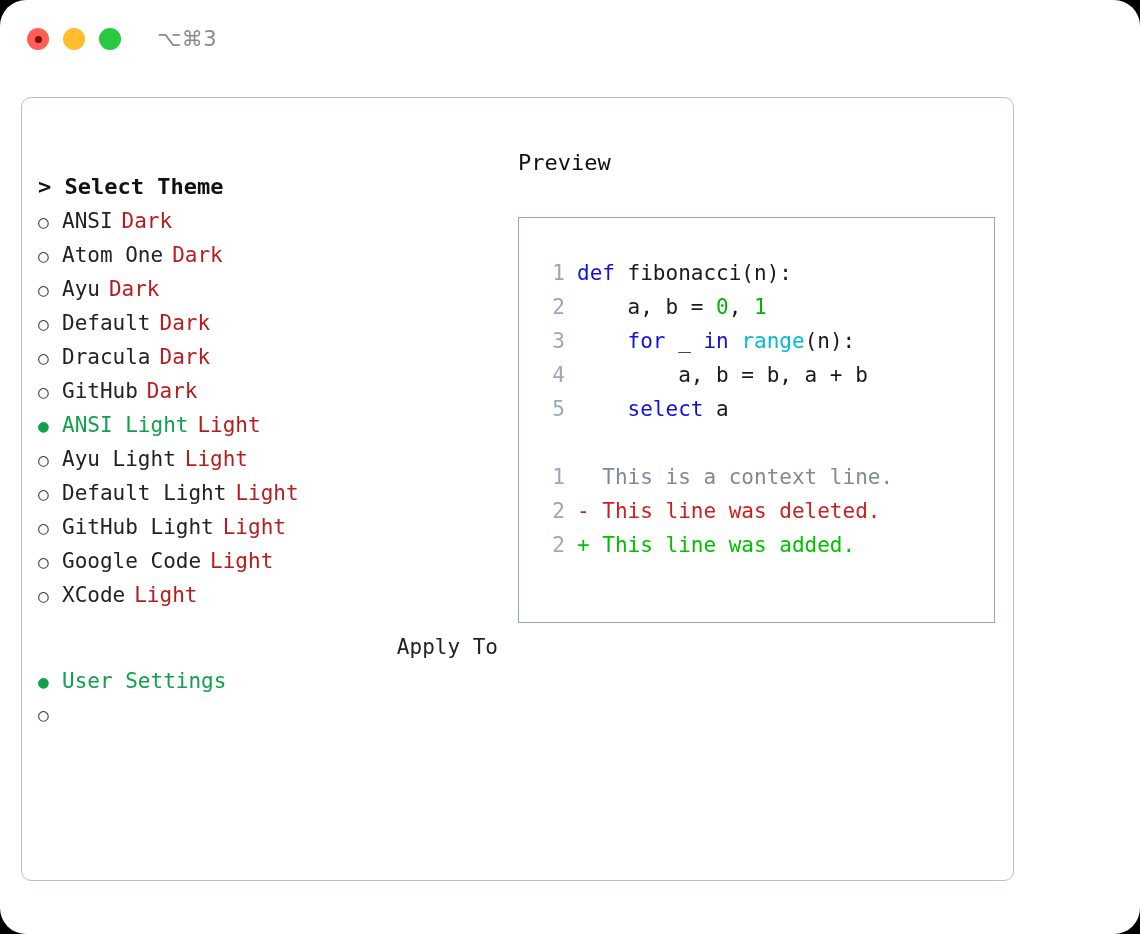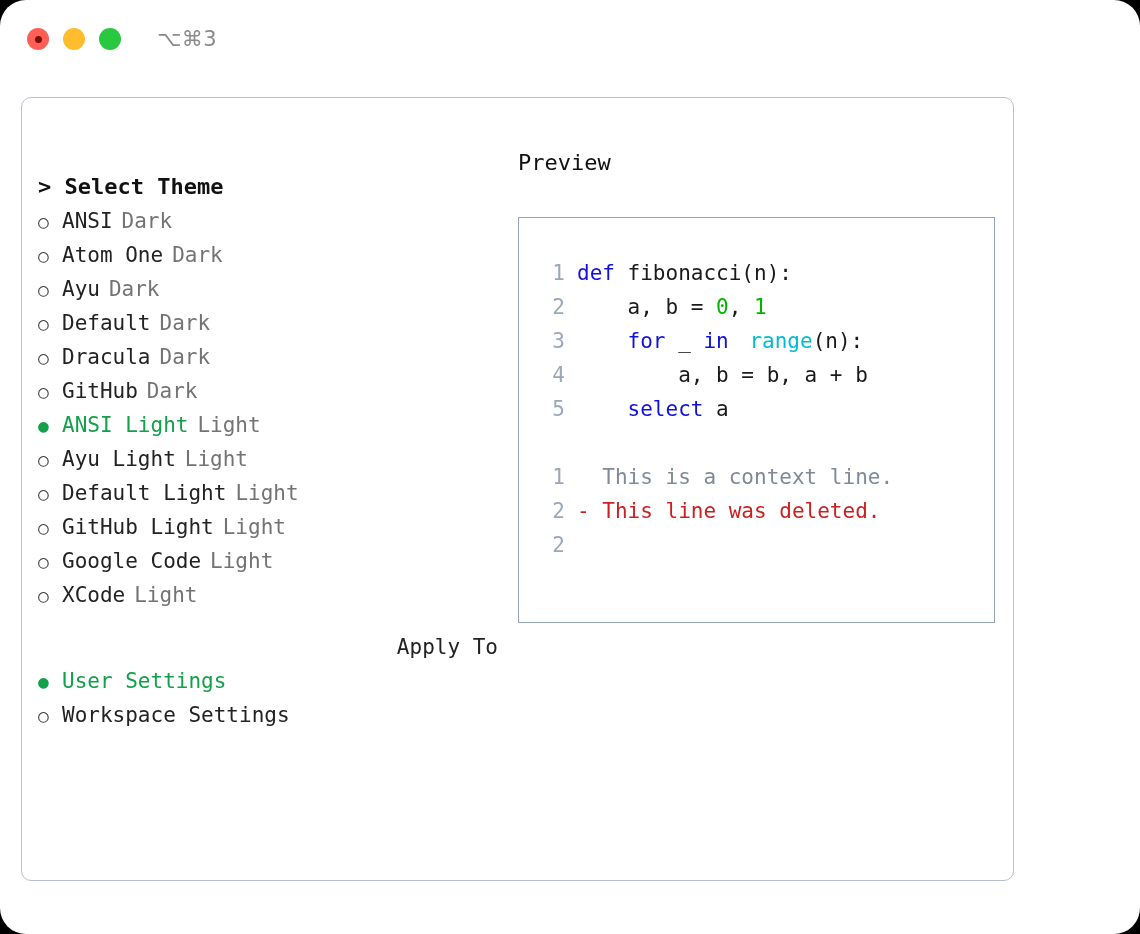--- a/index.html
+++ b/index.html
@@ -120,21 +120,21 @@
     font-size: 18px;
     line-height: 34px;
     color: #3b3b3b;
   }
   .opt-row.selected .bullet { color: #12a04a; }
 
   .opt-name { color: #222222; }
   .opt-row.selected .opt-name { color: #12a04a; text-align: center; }
 
   .opt-tag {
-    color: #737373;
+    color: #b91c1c;
     margin-left: 9px;
   }
 
   .group-gap { height: 18px; }
 
   .apply-heading {
     font-size: 21px;
     color: #222222;
     line-height: 34px;
     padding-left: 24px;
@@ -174,21 +174,21 @@
     flex: 0 0 28px;
     text-align: right;
     color: #9aa7b8;
     margin-right: 12px;
   }
 
   .code-text { white-space: pre; text-align: right; }
 
   .tok-kw   { color: #1111dd; }
   .tok-num  { color: #00b400; }
-  .tok-fn   { color: #00bcd4; margin-left: 8px; }
+  .tok-fn   { color: #00bcd4; }
   .tok-plain{ color: #1a1a1a; }
 
   .diff-gap { height: 34px; }
 
   .diff-ctx { color: #808a96; }
   .diff-del { color: #cc1f1f; }
   .diff-add { color: #00c000; }
 </style>
 </head>
 <body>
@@ -223,39 +223,39 @@
           <div class="opt-row"><span class="bullet">○</span><span class="opt-name">Google Code</span><span class="opt-tag">Light</span></div>
           <div class="opt-row"><span class="bullet">○</span><span class="opt-name">XCode</span><span class="opt-tag">Light</span></div>
         </div>
 
       <div class="group-gap"></div>
 
       <div class="apply-heading">Apply To</div>
 
       <div id="apply-list">
           <div class="opt-row selected"><span class="bullet">●</span><span class="opt-name">User Settings</span></div>
-          <div class="opt-row"><span class="bullet">○</span><span class="opt-name">Workspace Settings</span></div>
+          <div class="opt-row"><span class="bullet">○</span></div>
         </div>
 
     </div>
 
     <div id="preview-column">
       <div class="section-heading">Preview</div>
 
       <div id="preview-box">
         <div id="code-block">
             <div class="code-line"><span class="ln">1</span><span class="code-text"><span class="tok-kw">def</span><span class="tok-plain"> fibonacci(n):</span></span></div>
             <div class="code-line"><span class="ln">2</span><span class="code-text"><span class="tok-plain">    a, b = </span><span class="tok-num">0</span><span class="tok-plain">, </span><span class="tok-num">1</span></span></div>
             <div class="code-line"><span class="ln">3</span><span class="code-text"><span class="tok-plain">    </span><span class="tok-kw">for</span><span class="tok-plain"> _ </span><span class="tok-kw">in</span><span class="tok-plain"> </span><span class="tok-fn">range</span><span class="tok-plain">(n):</span></span></div>
             <div class="code-line"><span class="ln">4</span><span class="code-text"><span class="tok-plain">        a, b = b, a + b</span></span></div>
             <div class="code-line"><span class="ln">5</span><span class="code-text"><span class="tok-plain">    </span><span class="tok-kw">select</span><span class="tok-plain"> a</span></span></div>
           </div>
         <div class="diff-gap"></div>
         <div id="diff-block">
             <div class="code-line"><span class="ln">1</span><span class="code-text diff-ctx">  This is a context line.</span></div>
             <div class="code-line"><span class="ln">2</span><span class="code-text diff-del">- This line was deleted.</span></div>
-            <div class="code-line"><span class="ln">2</span></div>
+            <div class="code-line"><span class="ln">2</span><span class="code-text diff-add">+ This line was added.</span></div>
           </div>
       </div>
     </div>
 
   </div>
 </div>
 
 </body></html>

